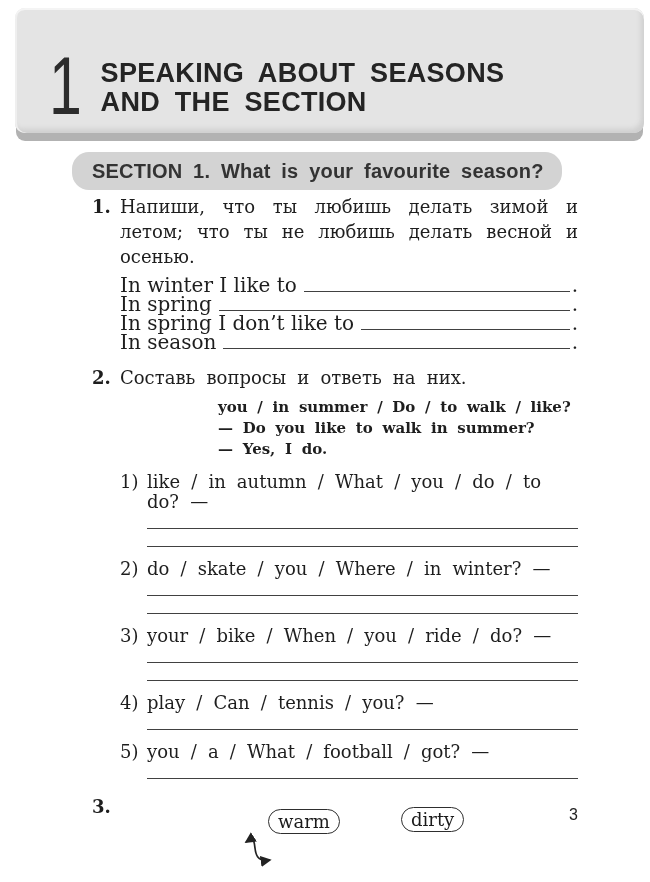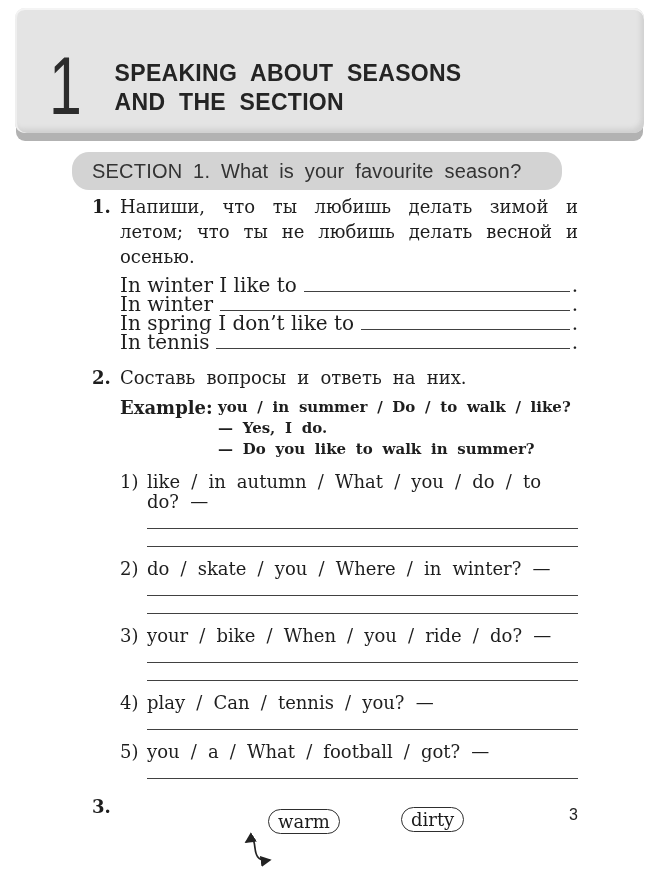--- a/index.html
+++ b/index.html
@@ -16,29 +16,29 @@
                 inset -3px -4px 5px #cfcfcf;
     display: flex; align-items: flex-end; padding: 0 10px 14px 34px;
   }
   .chapter-number {
     font-family: "Liberation Sans", sans-serif; font-weight: 400;
     font-size: 82px; line-height: 0.82; color: #2c2c2c;
     transform: scaleX(0.72); transform-origin: left bottom;
   }
   .chapter-title {
     font-family: "Liberation Sans", sans-serif; font-weight: 700;
-    font-size: 23px; line-height: 29px; color: #242424;
-    letter-spacing: 0.3px; word-spacing: 7px; margin-left: 20px; padding-bottom: 2px;
+    font-size: 27px; line-height: 29px; color: #242424;
+    letter-spacing: 0.3px; word-spacing: 7px; margin-left: 6px; padding-bottom: 2px;
   }
 
   
   .section-bar {
     position: absolute; left: 72px; top: 152px; width: 490px; height: 38px;
     background: #d3d3d3; display: flex; align-items: center; padding-left: 20px;
-    font-family: "Liberation Sans", sans-serif; font-weight: 400;
+    font-family: "Liberation Sans", sans-serif; font-weight: 700;
     font-size: 20px; color: #333; word-spacing: 5px; letter-spacing: 0.2px; border-radius: 17px;
   }
 
   
   .content { position: absolute; left: 92px; top: 194px; width: 486px; }
 
   .exercise { display: flex; }
   .ex-num { width: 28px; flex: 0 0 28px; font-weight: 700; font-size: 18px; line-height: 25px; }
   .ex-body { flex: 1; min-width: 0; }
   .instruction {
@@ -105,48 +105,47 @@
       <div class="ex-num">1.</div>
       <div class="ex-body">
         <div class="instruction">Напиши, что ты любишь делать зимой и летом; что ты не любишь делать весной и осенью.</div>
         <div class="fill-lines">
           <div class="fill-line">
             <span>In winter I like to</span>
             <span class="rule"></span>
             <span class="tail">.</span>
           </div>
           <div class="fill-line">
-            <span>In winter</span>
+            <span>In spring</span>
             <span class="rule"></span>
             <span class="tail">.</span>
           </div>
           <div class="fill-line">
             <span>In spring I don’t like to</span>
             <span class="rule"></span>
             <span class="tail">.</span>
           </div>
           <div class="fill-line">
-            <span>In tennis</span>
+            <span>In season</span>
             <span class="rule"></span>
             <span class="tail">.</span>
           </div>
         </div>
       </div>
     </div>
 
     <div class="exercise ex2">
       <div class="ex-num">2.</div>
       <div class="ex-body">
         <div class="instruction">Составь вопросы и ответь на них.</div>
 
         <div class="example-block">
-          <div class="example-label">Example:</div>
           <div class="example-line">you / in summer / Do / to walk / like?</div>
+          <div class="example-line">— Do you like to walk in summer?</div>
           <div class="example-line">— Yes, I do.</div>
-          <div class="example-line">— Do you like to walk in summer?</div>
         </div>
 
         <div class="questions">
 
           <div class="question">
             <div class="q-row">
               <span class="q-num">1)</span>
               <span class="q-text">like / in autumn / What / you / do / to do? —</span>
             </div>
             <div class="answer-rule"></div>

